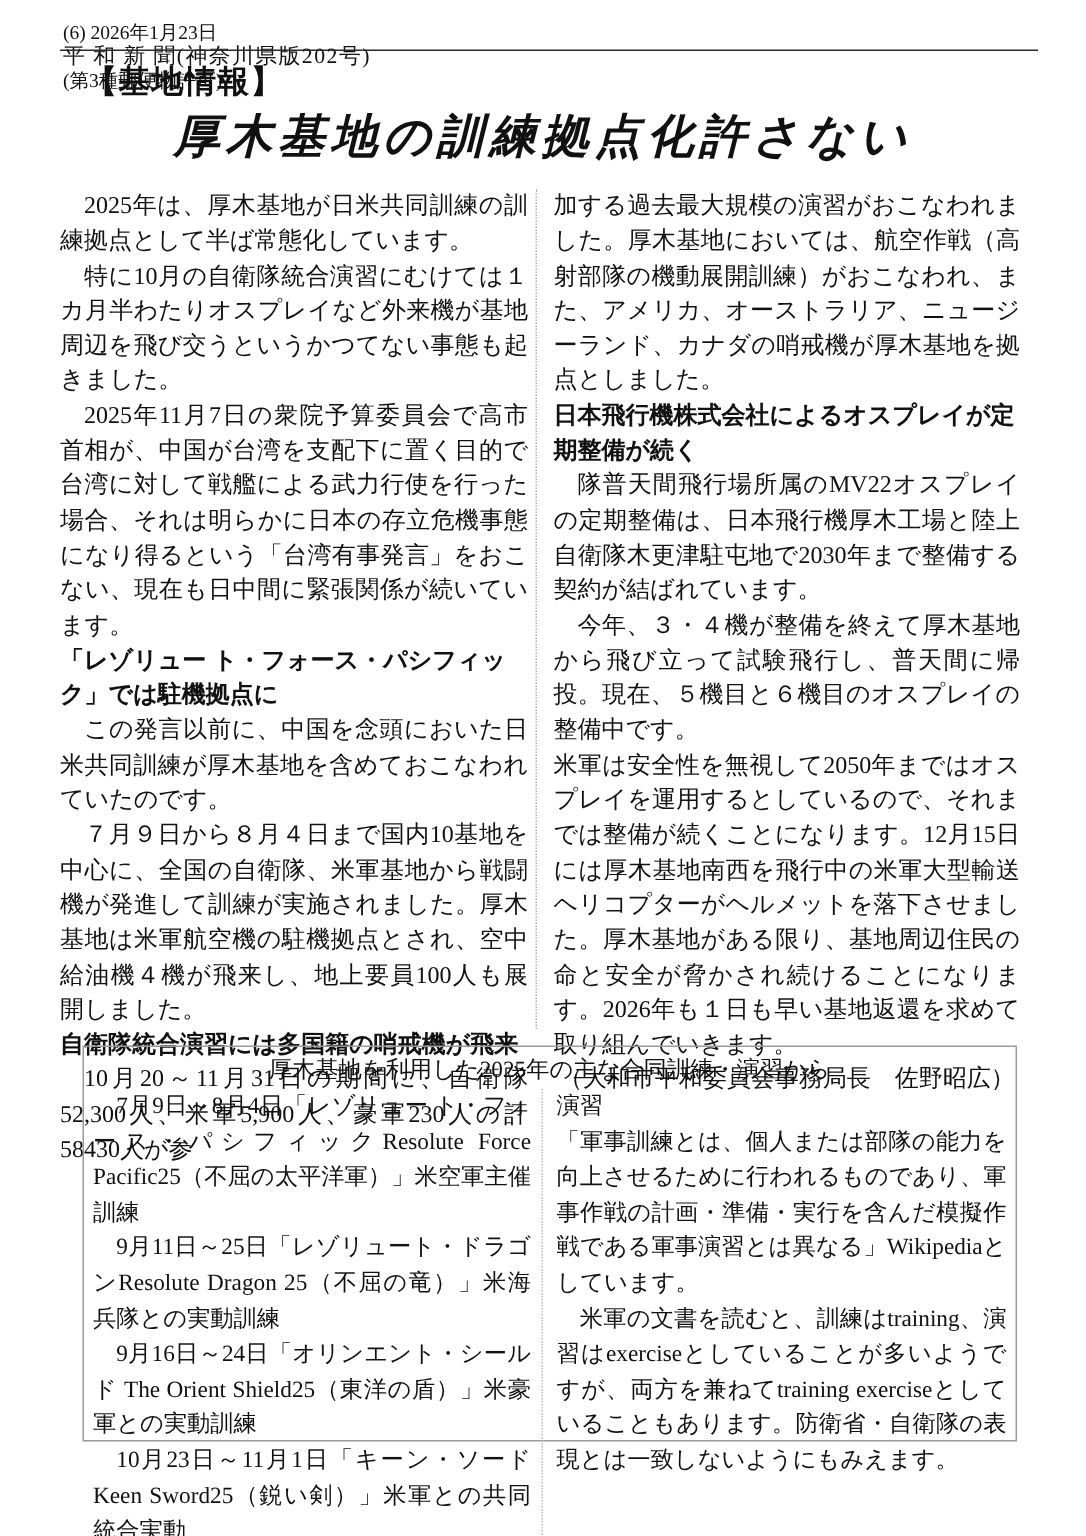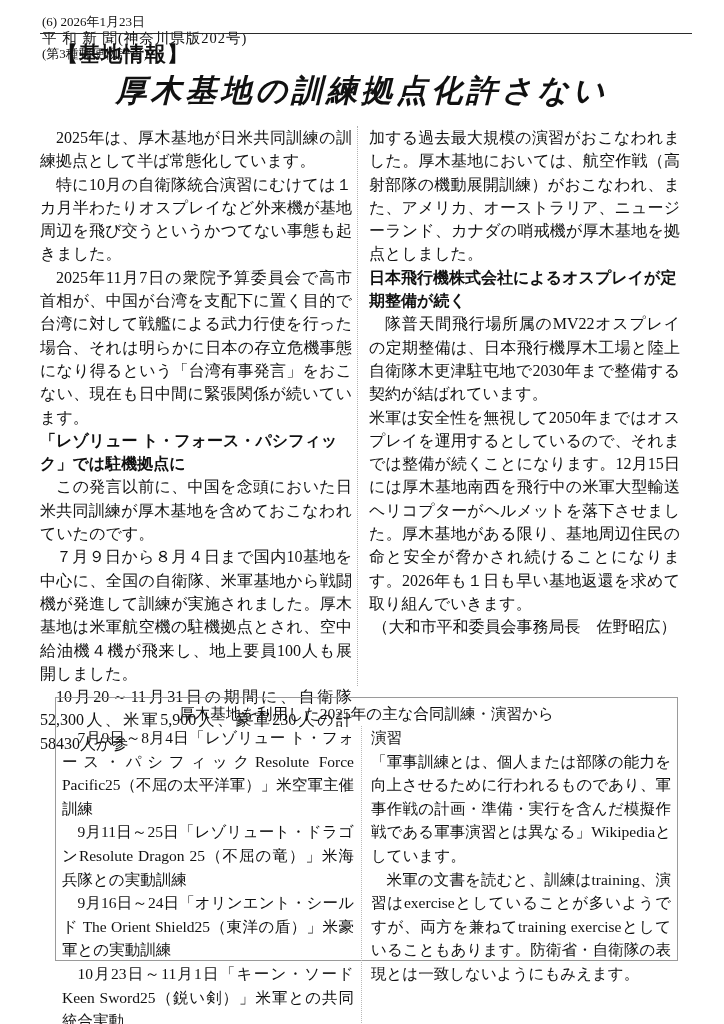--- a/index.html
+++ b/index.html
@@ -96,26 +96,28 @@
   <div class="headline">厚木基地の訓練拠点化許さない</div>
 
   <div class="article">
     <div class="col col-left">
         <p class="blk blk-p">2025年は、厚木基地が日米共同訓練の訓練拠点として半ば常態化しています。</p>
         <p class="blk blk-p">特に10月の自衛隊統合演習にむけては１カ月半わたりオスプレイなど外来機が基地周辺を飛び交うというかつてない事態も起きました。</p>
         <p class="blk blk-p">2025年11月7日の衆院予算委員会で高市首相が、中国が台湾を支配下に置く目的で台湾に対して戦艦による武力行使を行った場合、それは明らかに日本の存立危機事態になり得るという「台湾有事発言」をおこない、現在も日中間に緊張関係が続いています。</p>
         <p class="blk blk-h">「レゾリュー ト・フォース・パシフィック」では駐機拠点に</p>
         <p class="blk blk-p">この発言以前に、中国を念頭においた日米共同訓練が厚木基地を含めておこなわれていたのです。</p>
         <p class="blk blk-p">７月９日から８月４日まで国内10基地を中心に、全国の自衛隊、米軍基地から戦闘機が発進して訓練が実施されました。厚木基地は米軍航空機の駐機拠点とされ、空中給油機４機が飛来し、地上要員100人も展開しました。</p>
+        <p class="blk blk-h">自衛隊統合演習には多国籍の哨戒機が飛来</p>
         <p class="blk blk-p">10月20～11月31日の期間に、自衛隊52,300人、米軍5,900人、豪軍230人の計58430人が参</p>
       </div>
     <div class="col col-right">
         <p class="blk blk-pn">加する過去最大規模の演習がおこなわれました。厚木基地においては、航空作戦（高射部隊の機動展開訓練）がおこなわれ、また、アメリカ、オーストラリア、ニュージーランド、カナダの哨戒機が厚木基地を拠点としました。</p>
         <p class="blk blk-h">日本飛行機株式会社によるオスプレイが定期整備が続く</p>
         <p class="blk blk-p">隊普天間飛行場所属のMV22オスプレイの定期整備は、日本飛行機厚木工場と陸上自衛隊木更津駐屯地で2030年まで整備する契約が結ばれています。</p>
+        <p class="blk blk-p">今年、３・４機が整備を終えて厚木基地から飛び立って試験飛行し、普天間に帰投。現在、５機目と６機目のオスプレイの整備中です。</p>
         <p class="blk blk-pn">米軍は安全性を無視して2050年まではオスプレイを運用するとしているので、それまでは整備が続くことになります。12月15日には厚木基地南西を飛行中の米軍大型輸送ヘリコプターがヘルメットを落下させました。厚木基地がある限り、基地周辺住民の命と安全が脅かされ続けることになります。2026年も１日も早い基地返還を求めて取り組んでいきます。</p>
         <p class="blk blk-sign">（大和市平和委員会事務局長　佐野昭広）</p>
       </div>
   </div>
 
   <div class="box">
     <p class="box-title">厚木基地を利用した2025年の主な合同訓練・演習から</p>
     <div class="box-cols">
       <div class="box-col box-col-left">
           <p class="blk blk-p">7月9日～8月4日「レゾリュー ト・フォース・パシフィックResolute Force Pacific25（不屈の太平洋軍）」米空軍主催訓練</p>

